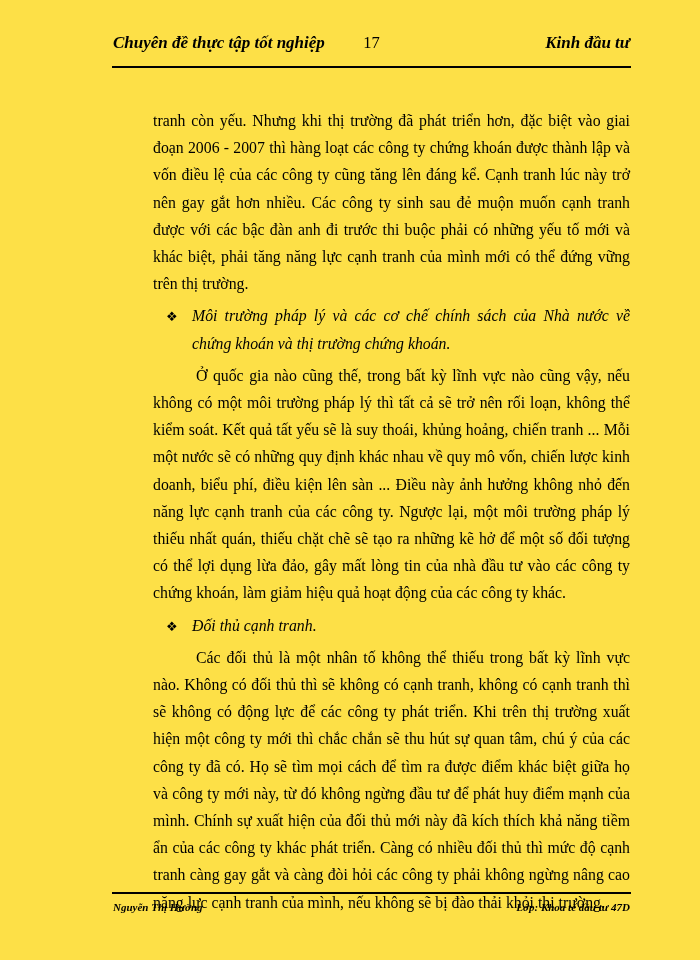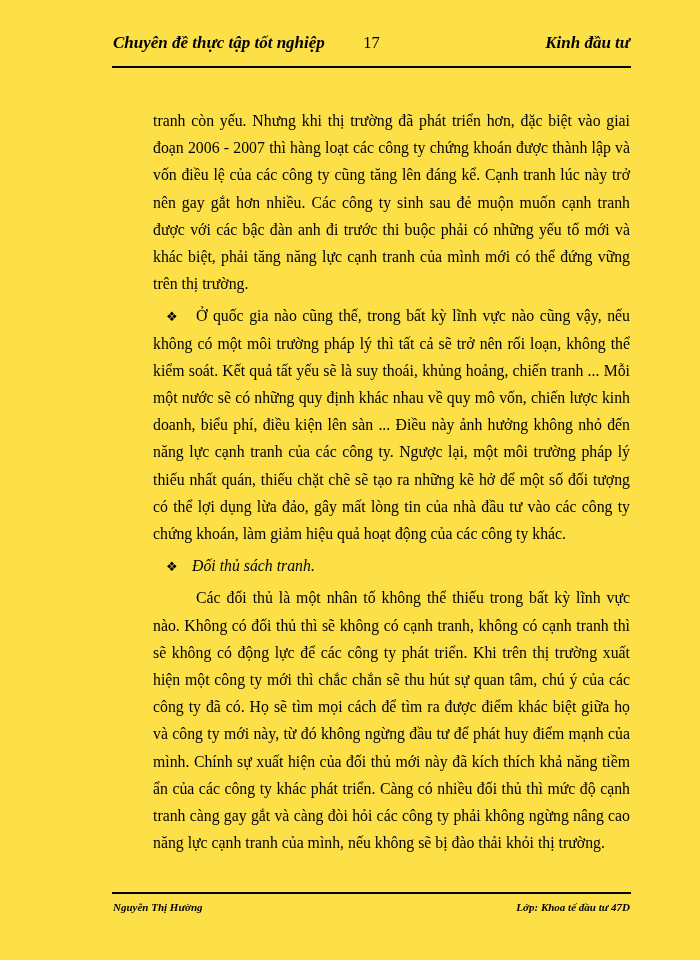--- a/index.html
+++ b/index.html
@@ -53,27 +53,28 @@
     <span class="right">Kinh đầu tư</span>
   </div>
   <div class="hrule"></div>
 
   <div class="content">
 
     <p class="para first">tranh còn yếu. Nhưng khi thị trường đã phát triển hơn, đặc biệt vào giai đoạn 2006 - 2007 thì hàng loạt các công ty chứng khoán được thành lập và vốn điều lệ của các công ty cũng tăng lên đáng kể. Cạnh tranh lúc này trở nên gay gắt hơn nhiều. Các công ty sinh sau đẻ muộn muốn cạnh tranh được với các bậc đàn anh đi trước thi buộc phải có những yếu tố mới và khác biệt, phải tăng năng lực cạnh tranh của mình mới có thể đứng vững trên thị trường.</p>
 
     <div class="bullet">
       <span class="glyph">❖</span>
+      <span>Môi trường pháp lý và các cơ chế chính sách của Nhà nước về chứng khoán và thị trường chứng khoán.</span>
     </div>
 
     <p class="para">Ở quốc gia nào cũng thế, trong bất kỳ lĩnh vực nào cũng vậy, nếu không có một môi trường pháp lý thì tất cả sẽ trở nên rối loạn, không thể kiểm soát. Kết quả tất yếu sẽ là suy thoái, khủng hoảng, chiến tranh ... Mỗi một nước sẽ có những quy định khác nhau về quy mô vốn, chiến lược kinh doanh, biểu phí, điều kiện lên sàn ... Điều này ảnh hưởng không nhỏ đến năng lực cạnh tranh của các công ty. Ngược lại, một môi trường pháp lý thiếu nhất quán, thiếu chặt chẽ sẽ tạo ra những kẽ hở để một số đối tượng có thể lợi dụng lừa đảo, gây mất lòng tin của nhà đầu tư vào các công ty chứng khoán, làm giảm hiệu quả hoạt động của các công ty khác.</p>
 
     <div class="bullet">
       <span class="glyph">❖</span>
-      <span>Đối thủ sách tranh.</span>
+      <span>Đối thủ cạnh tranh.</span>
     </div>
 
     <p class="para">Các đối thủ là một nhân tố không thể thiếu trong bất kỳ lĩnh vực nào. Không có đối thủ thì sẽ không có cạnh tranh, không có cạnh tranh thì sẽ không có động lực để các công ty phát triển. Khi trên thị trường xuất hiện một công ty mới thì chắc chắn sẽ thu hút sự quan tâm, chú ý của các công ty đã có. Họ sẽ tìm mọi cách để tìm ra được điểm khác biệt giữa họ và công ty mới này, từ đó không ngừng đầu tư để phát huy điểm mạnh của mình. Chính sự xuất hiện của đối thủ mới này đã kích thích khả năng tiềm ẩn của các công ty khác phát triển. Càng có nhiều đối thủ thì mức độ cạnh tranh càng gay gắt và càng đòi hỏi các công ty phải không ngừng nâng cao năng lực cạnh tranh của mình, nếu không sẽ bị đào thải khỏi thị trường.</p>
 
   </div>
 
   <div class="frule"></div>
   <div class="ftr">
     <span>Nguyễn Thị Hường</span>
     <span>Lớp: Khoa tế đầu tư 47D</span>

